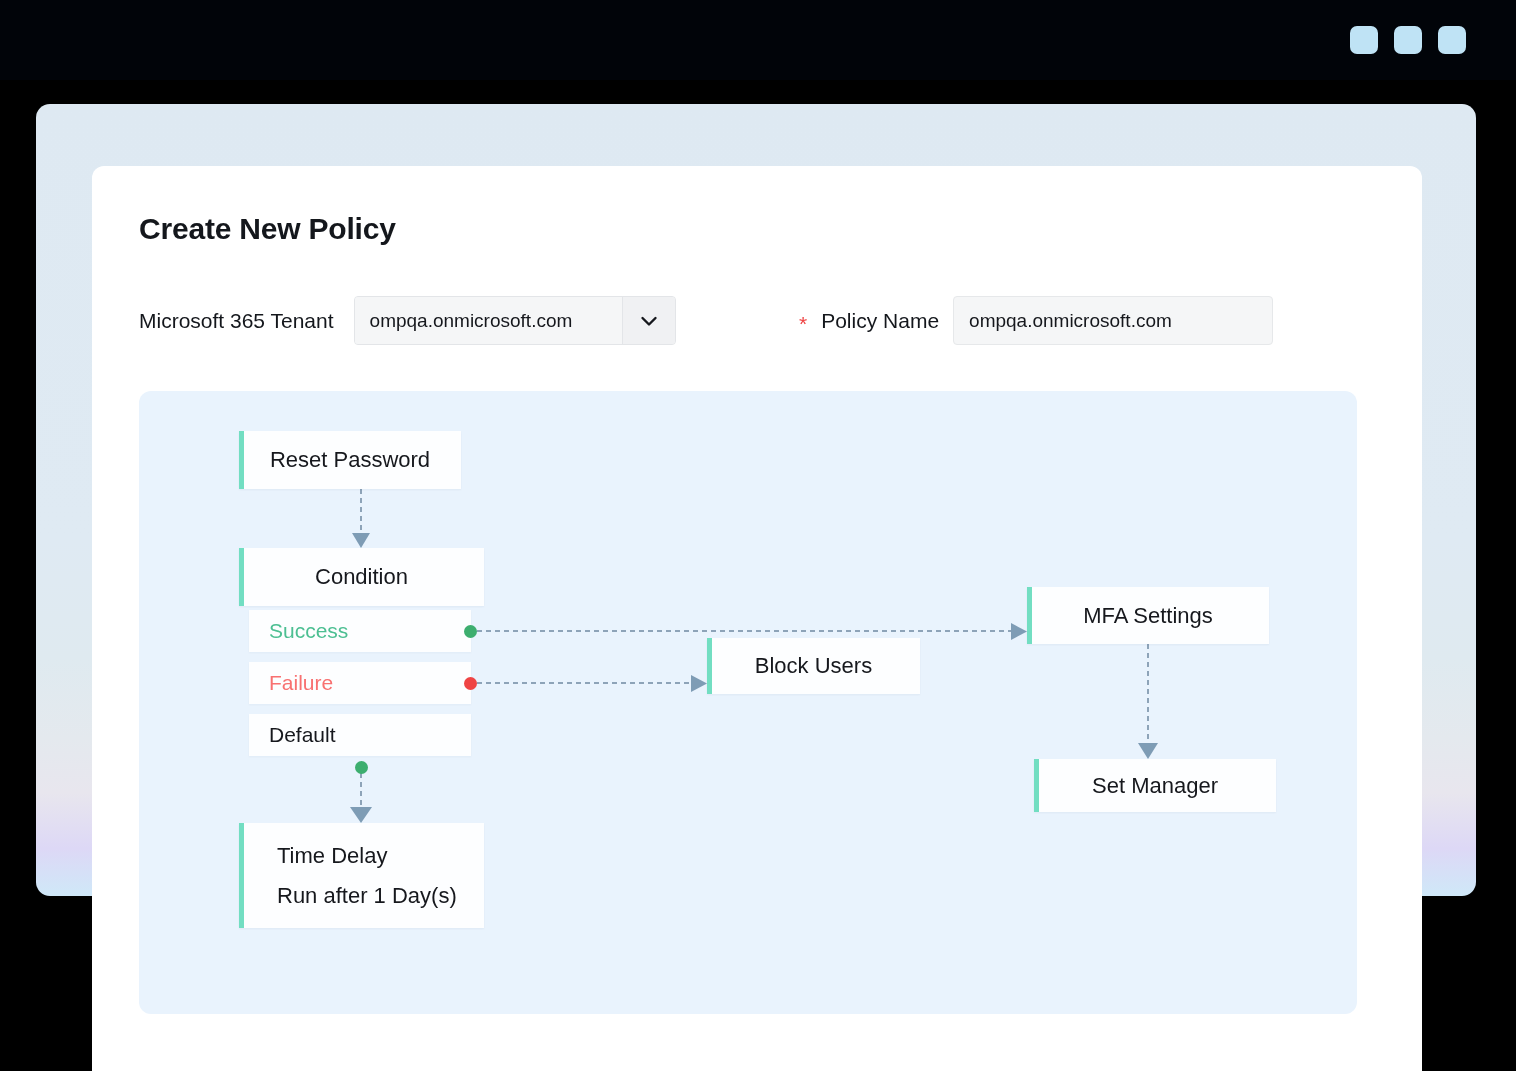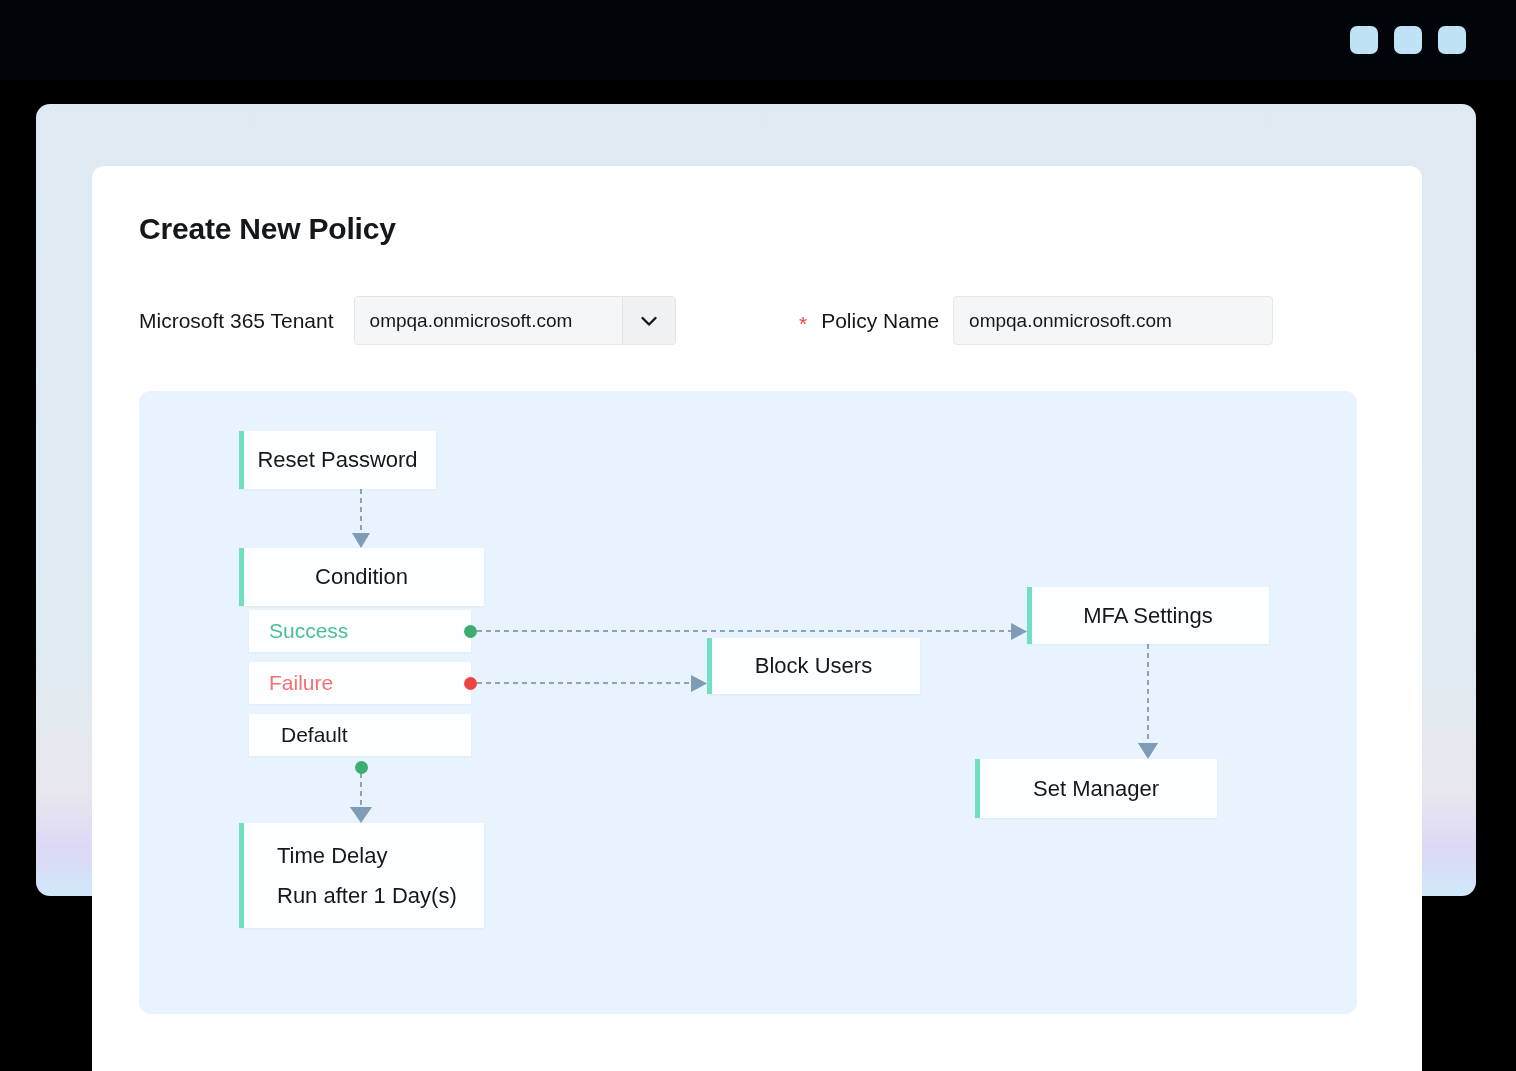--- a/index.html
+++ b/index.html
@@ -182,21 +182,21 @@
   }
   .node-label {
     font-size: 22px;
     color: #16181d;
     font-weight: normal;
   }
   .node-centered { justify-content: center; }
 
   #node-reset-password {
     left: 100px; top: 40px;
-    width: 197px; height: 58px;
+    width: 222px; height: 58px;
   }
   #node-condition {
     left: 100px; top: 157px;
     width: 245px; height: 58px;
   }
 
   .branch-row {
     position: absolute;
     left: 110px;
     width: 222px; height: 42px;
@@ -205,21 +205,21 @@
     align-items: center;
     padding-left: 20px;
     box-shadow: 0 1px 2px rgba(20,40,80,0.04);
   }
   .branch-label { font-size: 21px; }
   #branch-success { top: 219px; }
   #branch-failure { top: 271px; }
   #branch-default { top: 323px; }
   #branch-success .branch-label { color: #4cbf92; }
   #branch-failure .branch-label { color: #f87171; }
-  #branch-default .branch-label { color: #16181d; margin-left: 12px; }
+  #branch-default .branch-label { color: #16181d; }
 
   #node-time-delay {
     left: 100px; top: 432px;
     width: 245px; height: 105px;
     flex-direction: column;
     align-items: flex-start;
     justify-content: center;
     padding-left: 38px;
     gap: 14px;
   }
@@ -227,22 +227,22 @@
 
   #node-block-users {
     left: 568px; top: 247px;
     width: 213px; height: 56px;
   }
   #node-mfa-settings {
     left: 888px; top: 196px;
     width: 242px; height: 57px;
   }
   #node-set-manager {
-    left: 836px; top: 368px;
-    width: 242px; height: 59px;
+    left: 895px; top: 368px;
+    width: 242px; height: 53px;
   }
 
   
   .conn-dot {
     position: absolute;
     width: 13px; height: 13px;
     border-radius: 50%;
   }
   #dot-success { left: 325px; top: 234px; background: #3dae6f; }
   #dot-failure { left: 325px; top: 286px; background: #ef4444; }

